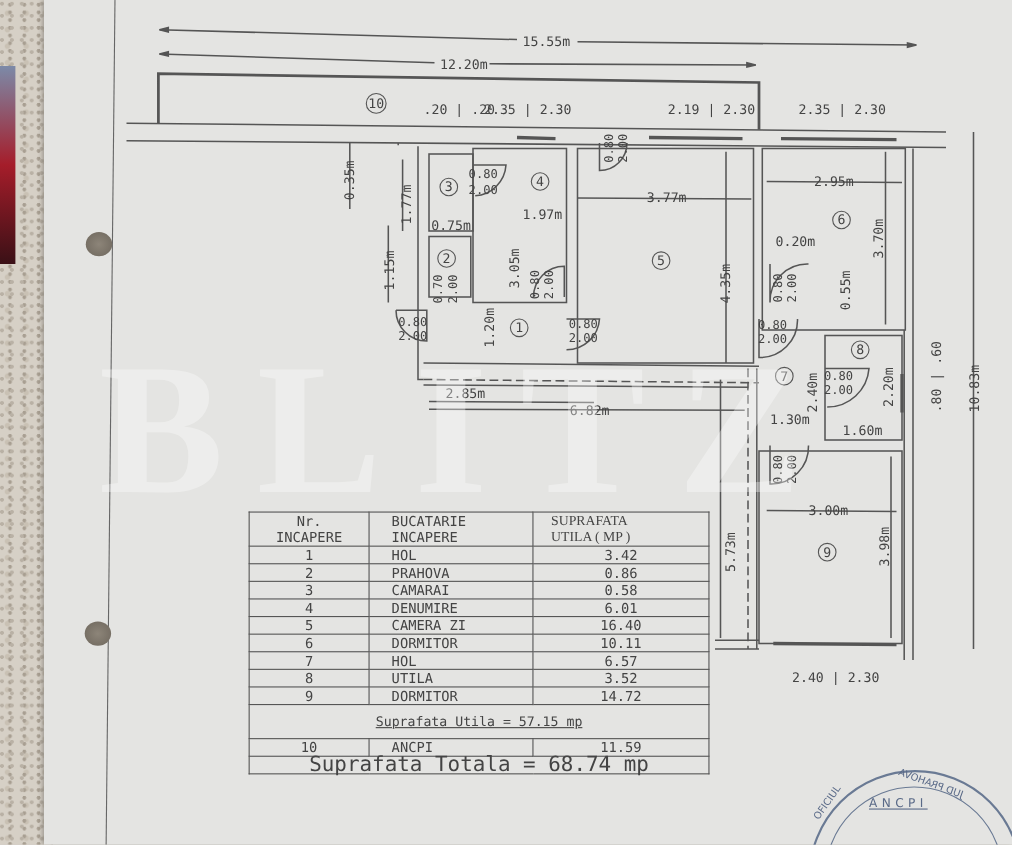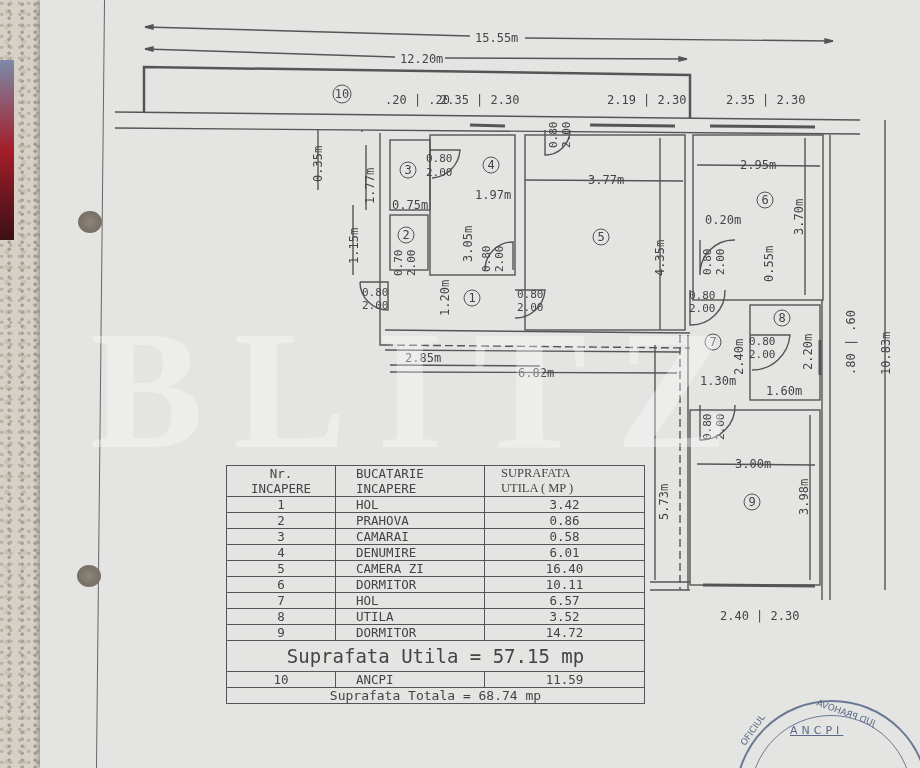--- a/index.html
+++ b/index.html
@@ -15,22 +15,22 @@
   .paper{position:absolute;left:40px;top:0;width:880px;height:768px;background:#e4e4e2;box-shadow:-2px 0 4px rgba(0,0,0,.25);}
   .margin-line{position:absolute;left:100px;top:0;width:1px;height:768px;background:#666;transform:skewX(-0.6deg);}
   .hole{position:absolute;width:24px;height:22px;border-radius:50%;background:radial-gradient(#8d8579,#6d665c);}
   svg{position:absolute;left:0;top:0;}
   .plan-text{font-family:"DejaVu Sans Mono",monospace;fill:#444;}
   .watermark{position:absolute;left:90px;top:293px;font-family:Liberation Serif, serif;font-weight:bold;font-size:170px;letter-spacing:30px;color:rgba(255,255,255,.35);pointer-events:none;}
   table.rooms{position:absolute;left:226px;top:465px;border-collapse:collapse;font-family:"DejaVu Sans Mono",monospace;font-size:12.5px;color:#444;}
   table.rooms td{border:1.5px solid #555;padding:0 18px;height:15px;text-align:center;line-height:15px;}
   table.rooms td.name{text-align:left;padding-left:20px;}
   table.rooms tr.head td{height:17px;line-height:15px;}
-  table.rooms td.total{font-size:19px;height:30px;}
-  table.rooms td.grand{font-size:13px;height:14px;}
+  table.rooms td.total{font-size:12px;height:30px;text-decoration:underline;}
+  table.rooms td.grand{font-size:19px;height:14px;}
   .stamp{position:absolute;left:735px;top:700px;width:190px;height:190px;border:2px solid #6a7a94;border-radius:50%;}
   .stamp-inner{position:absolute;left:750px;top:715px;width:160px;height:160px;border:1px solid #6a7a94;border-radius:50%;}
   .stamp-text{position:absolute;font-family:"DejaVu Sans",sans-serif;color:#5a6a88;font-size:11px;}
 </style>
 </head>
 <body>
 
 <div class="counter"></div>
 <div class="counter-red"></div>
 

